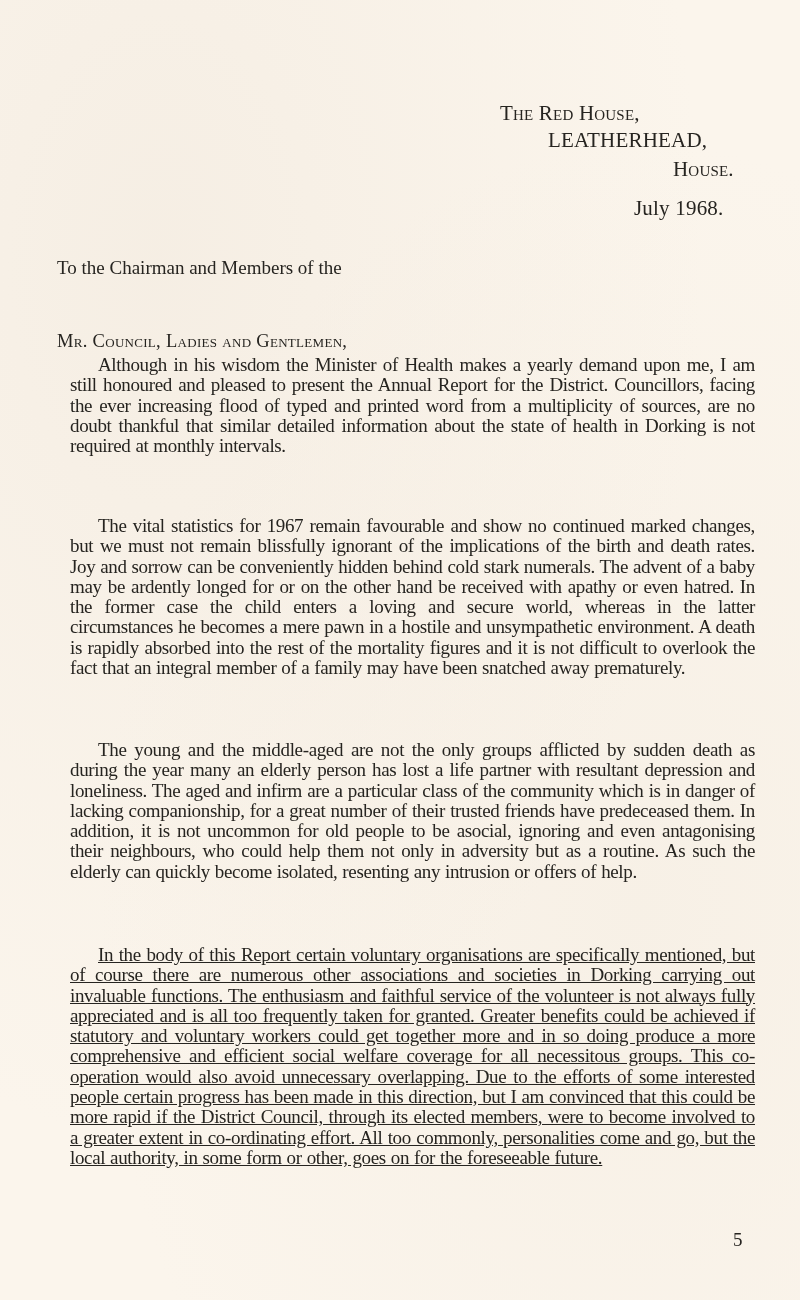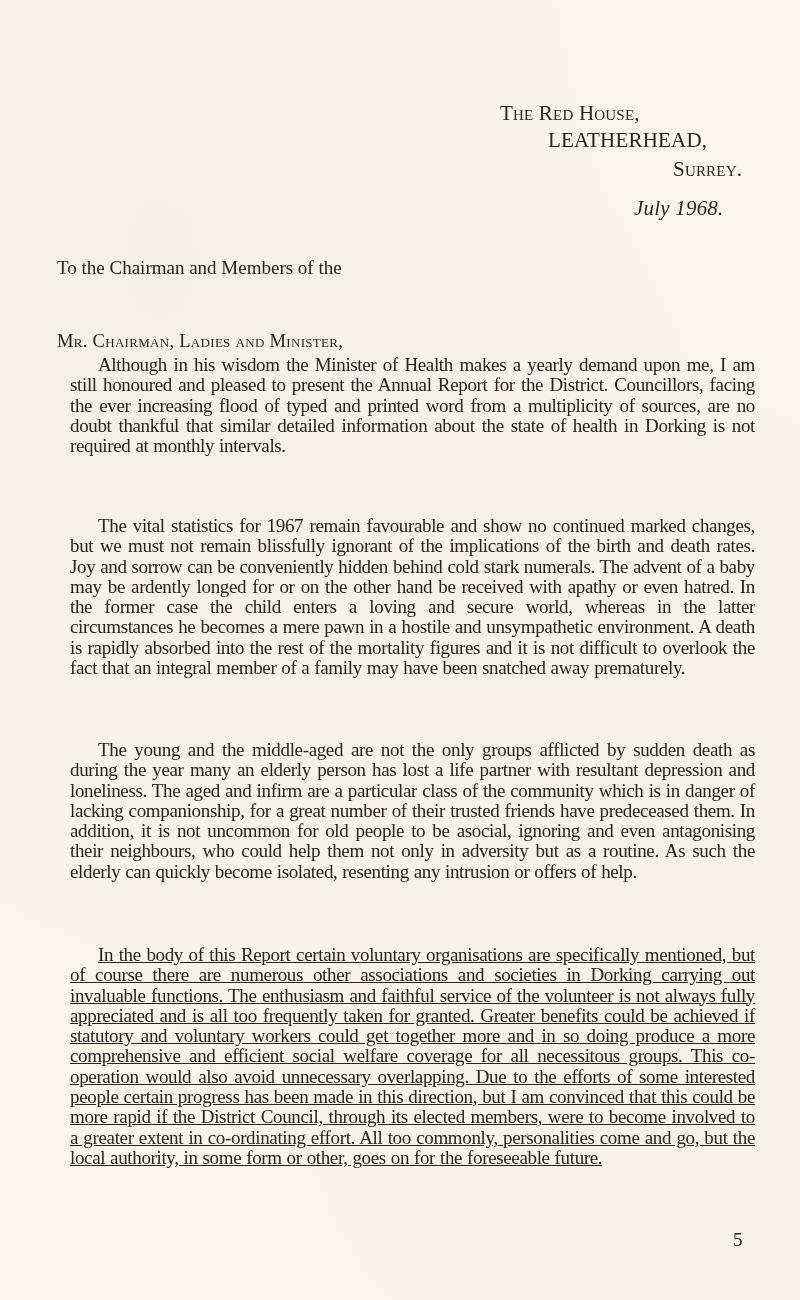--- a/index.html
+++ b/index.html
@@ -34,21 +34,21 @@
       white-space: nowrap;
       font-size: 21px;
       letter-spacing: 0.2px;
     }
     .sc {
       font-variant: small-caps;
     }
     .addr-1 { left: 500px; top: 101px; }
     .addr-2 { left: 548px; top: 128px; }
     .addr-3 { left: 673px; top: 157px; }
-    .addr-date { left: 634px; top: 196px; font-style: italic; }
+    .addr-date { left: 634px; top: 196px; }
 
     .recipient {
       position: absolute;
       left: 57px;
       top: 256px;
       font-size: 19px;
       line-height: 24px;
     }
     .recipient .line2 {
       padding-left: 49px;
@@ -90,29 +90,29 @@
     }
   </style>
 </head>
 <body>
 
 <div class="page">
 
   <div class="address">
     <div class="addr-line addr-1 sc">The Red House,</div>
     <div class="addr-line addr-2">LEATHERHEAD,</div>
-    <div class="addr-line addr-3 sc">Surrey.</div>
+    <div class="addr-line addr-3 sc">House.</div>
     <div class="addr-line addr-date">July 1968.</div>
   </div>
 
   <div class="recipient">
     <div class="line1">To the Chairman and Members of the</div>
   </div>
 
-  <div class="salutation">Mr. Chairman, Ladies and Minister,</div>
+  <div class="salutation">Mr. Council, Ladies and Gentlemen,</div>
 
   <p class="body-text p1">Although in his wisdom the Minister of Health makes a yearly demand upon me, I am still honoured and pleased to present the Annual Report for the District. Councillors, facing the ever increasing flood of typed and printed word from a multiplicity of sources, are no doubt thankful that similar detailed information about the state of health in Dorking is not required at monthly intervals.</p>
   <p class="body-text p2">The vital statistics for 1967 remain favourable and show no continued marked changes, but we must not remain blissfully ignorant of the implications of the birth and death rates. Joy and sorrow can be conveniently hidden behind cold stark numerals. The advent of a baby may be ardently longed for or on the other hand be received with apathy or even hatred. In the former case the child enters a loving and secure world, whereas in the latter circumstances he becomes a mere pawn in a hostile and unsympathetic environment. A death is rapidly absorbed into the rest of the mortality figures and it is not difficult to overlook the fact that an integral member of a family may have been snatched away prematurely.</p>
   <p class="body-text p3">The young and the middle-aged are not the only groups afflicted by sudden death as during the year many an elderly person has lost a life partner with resultant depression and loneliness. The aged and infirm are a particular class of the community which is in danger of lacking companionship, for a great number of their trusted friends have predeceased them. In addition, it is not uncommon for old people to be asocial, ignoring and even antagonising their neighbours, who could help them not only in adversity but as a routine. As such the elderly can quickly become isolated, resenting any intrusion or offers of help.</p>
   <p class="body-text p4">In the body of this Report certain voluntary organisations are specifically mentioned, but of course there are numerous other associations and societies in Dorking carrying out invaluable functions. The enthusiasm and faithful service of the volunteer is not always fully appreciated and is all too frequently taken for granted. Greater benefits could be achieved if statutory and voluntary workers could get together more and in so doing produce a more comprehensive and efficient social welfare coverage for all necessitous groups. This co-operation would also avoid unnecessary overlapping. Due to the efforts of some interested people certain progress has been made in this direction, but I am convinced that this could be more rapid if the District Council, through its elected mem­bers, were to become involved to a greater extent in co-ordinating effort. All too commonly, personalities come and go, but the local authority, in some form or other, goes on for the foreseeable future.</p>
 
   <div class="page-number">5</div>
 </div>
 
 </body></html>

